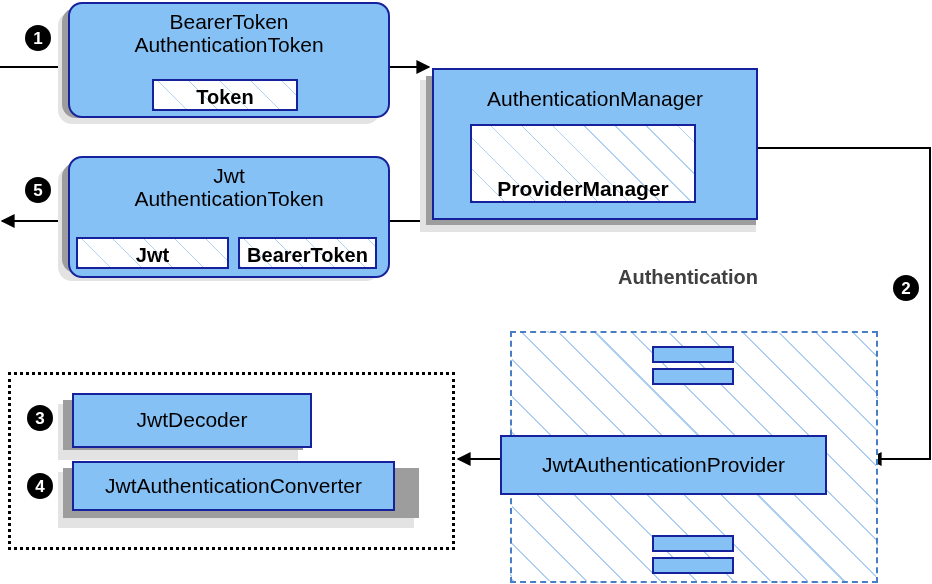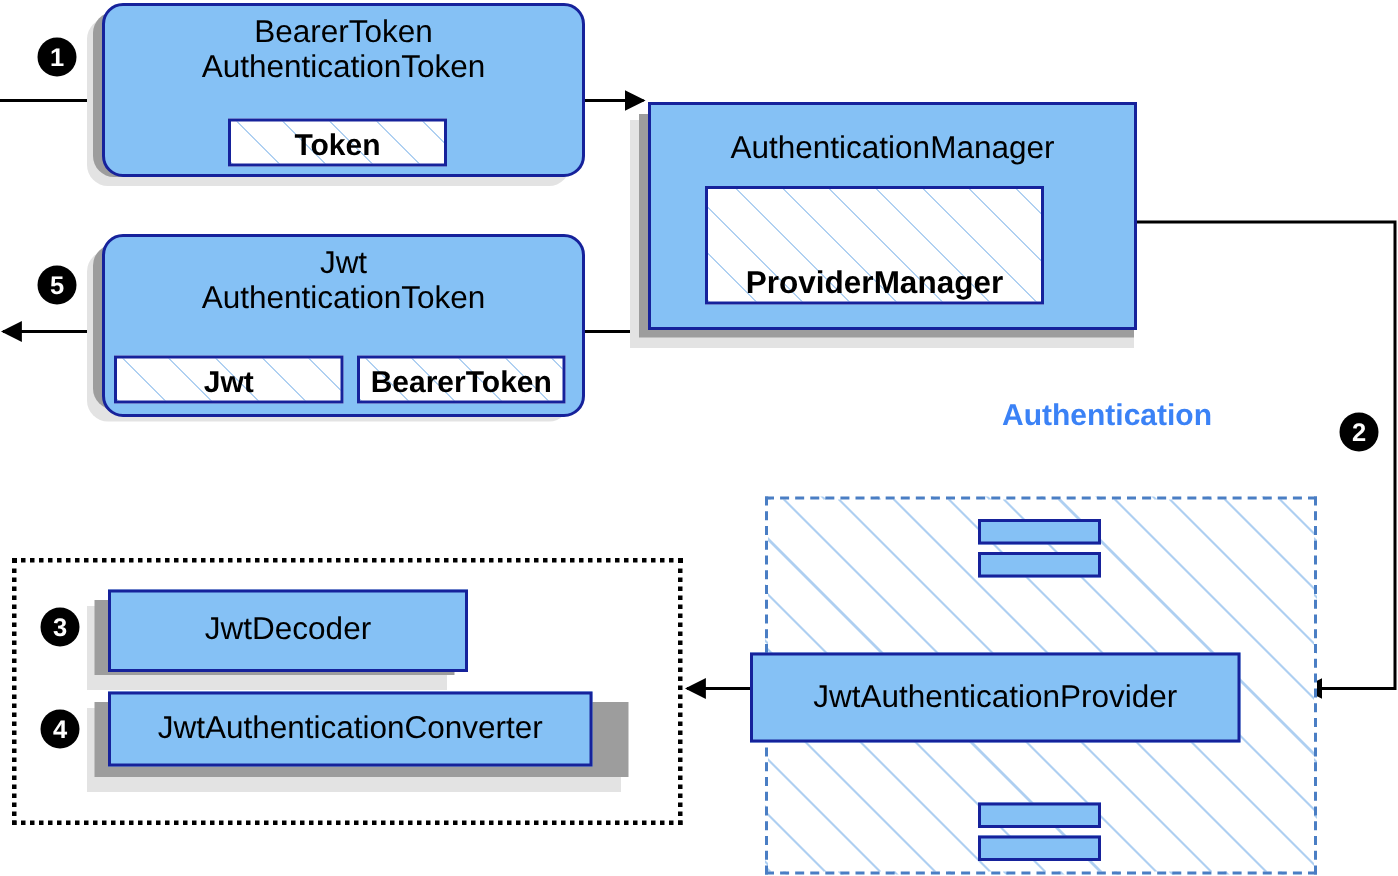--- a/index.html
+++ b/index.html
@@ -119,22 +119,22 @@
     align-items: center;
     justify-content: center;
     z-index: 20;
     line-height: 1;
   }
 
   
   .caption {
     position: absolute;
     font-weight: bold;
-    text-align: right;
-    color: #3b82f6;
+    text-align: center;
+    color: #404040;
     line-height: 1.12;
     z-index: 8;
   }
 </style>
 </head>
 <body>
 
 <div id="canvas">
 
   <svg id="svg-layer" viewBox="0 0 932 584" xmlns="http://www.w3.org/2000/svg">

